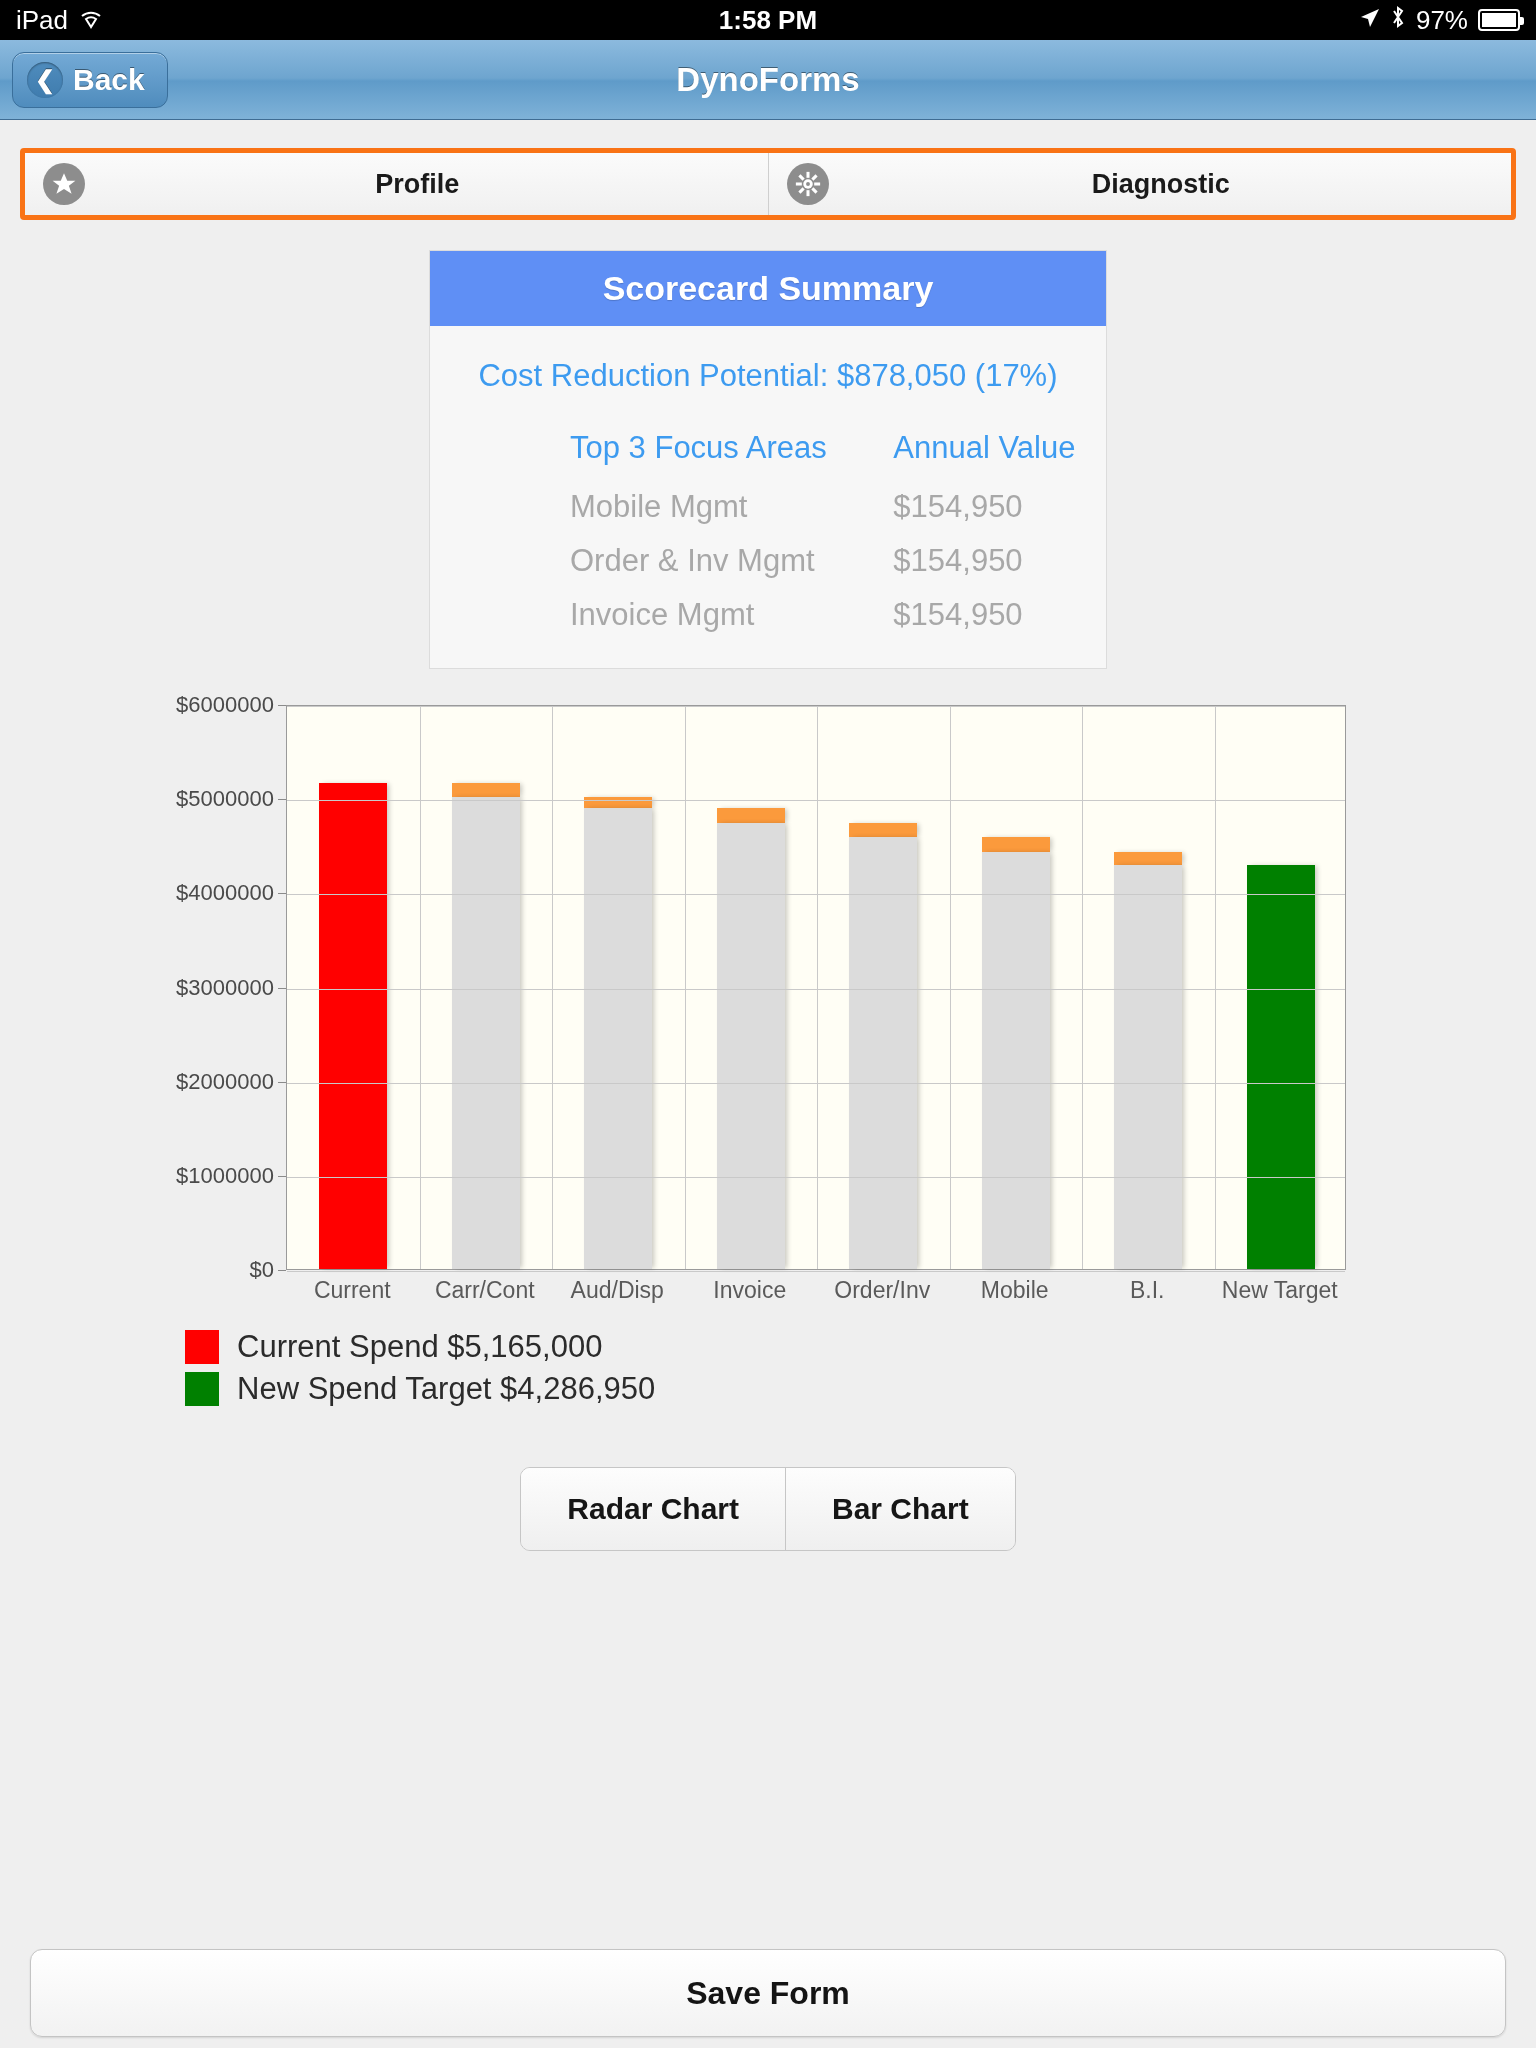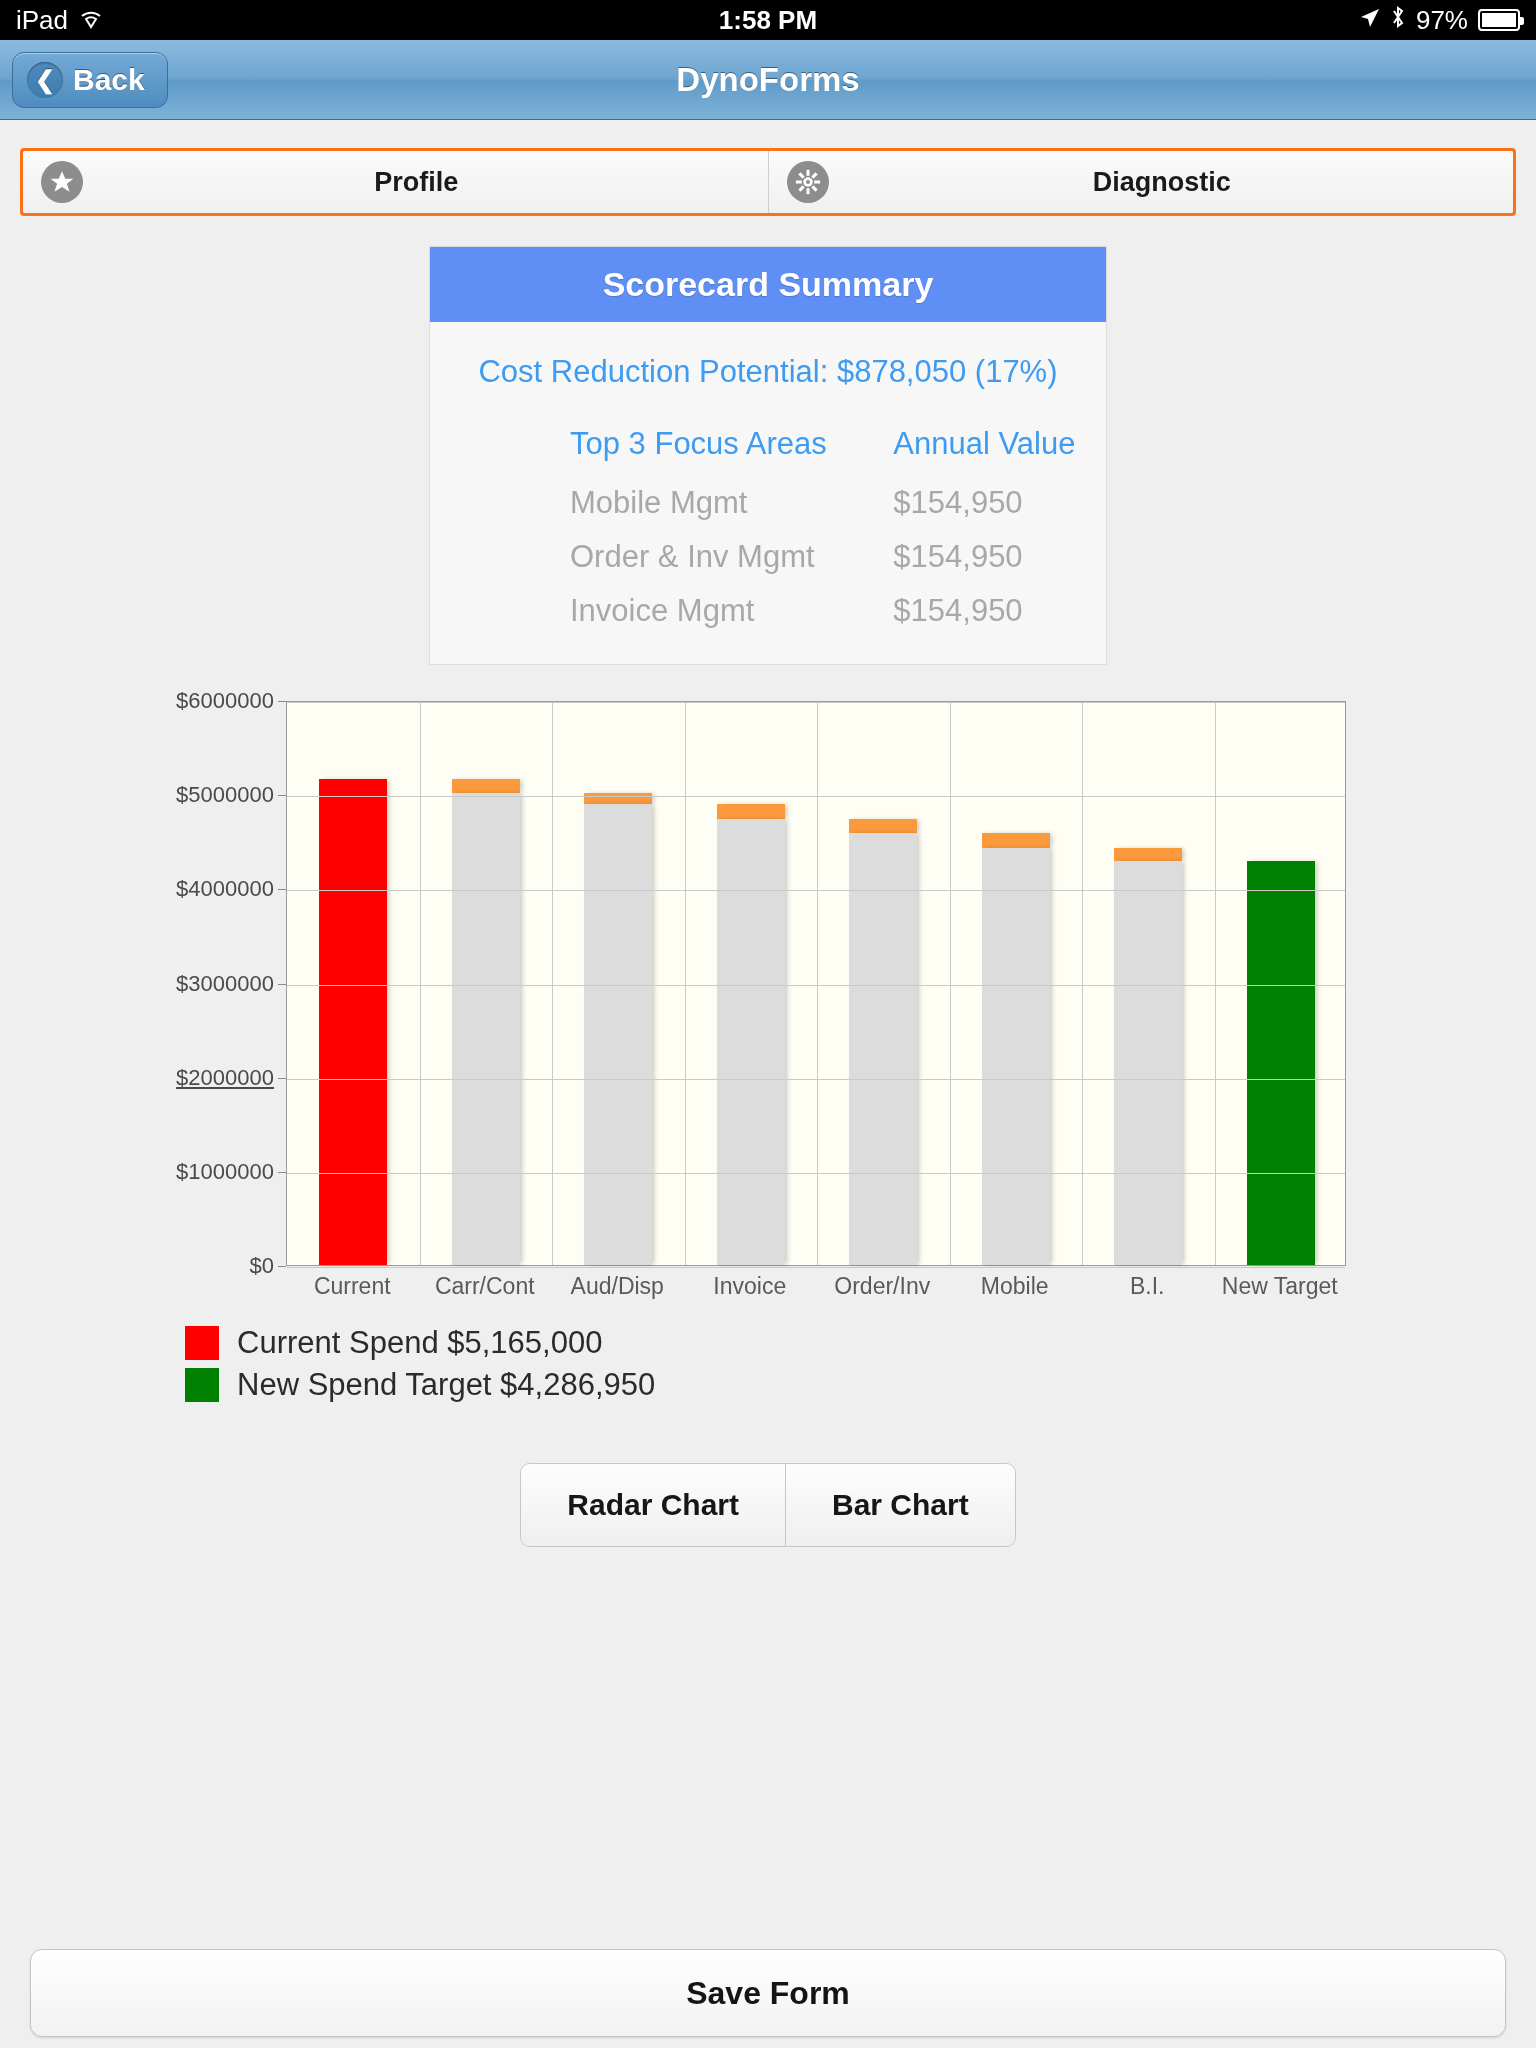--- a/index.html
+++ b/index.html
@@ -55,21 +55,21 @@
     width:36px;height:36px;border-radius:50%;
     background:linear-gradient(to bottom,#4f8cbd,#3f7cae);
     box-shadow:inset 0 1px 2px rgba(0,0,0,.4);
     display:flex;align-items:center;justify-content:center;
     font-size:24px;line-height:1;
   }
 
   
   .tabs{
     display:flex; margin:28px 20px 0 20px;
-    border:3px solid #f97316; border-radius:4px; overflow:hidden;
+    border:5px solid #f97316; border-radius:4px; overflow:hidden;
     background:#000000;
   }
   .tab{
     flex:1; height:62px; display:flex; align-items:center;
     padding:0 18px; position:relative;
     background:linear-gradient(to bottom,#fbfbfb,#f0f0f0);
     border-right:1px solid #cfcfcf;
     font-size:27px; font-weight:bold; color:#1a1a1a;
   }
   .tab:last-child{ border-right:none; }
@@ -318,21 +318,21 @@
       <div class="gv" style="left: 530px;"></div>
       <div class="gv" style="left: 662.5px;"></div>
       <div class="gv" style="left: 795px;"></div>
       <div class="gv" style="left: 927.5px;"></div>
     </div>
   <div>
       <div class="ylab" style="top: 565px;">$0</div>
       <div class="ytick" style="top: 565px; left: 278px;"></div>
       <div class="ylab" style="top: 470.833px;">$1000000</div>
       <div class="ytick" style="top: 470.833px; left: 278px;"></div>
-      <div class="ylab" style="top: 376.667px; text-decoration: underline;">$2000000</div>
+      <div class="ylab" style="top: 376.667px;">$2000000</div>
       <div class="ytick" style="top: 376.667px; left: 278px;"></div>
       <div class="ylab" style="top: 282.5px;">$3000000</div>
       <div class="ytick" style="top: 282.5px; left: 278px;"></div>
       <div class="ylab" style="top: 188.333px;">$4000000</div>
       <div class="ytick" style="top: 188.333px; left: 278px;"></div>
       <div class="ylab" style="top: 94.1667px;">$5000000</div>
       <div class="ytick" style="top: 94.1667px; left: 278px;"></div>
       <div class="ylab" style="top: 0px;">$6000000</div>
       <div class="ytick" style="top: 0px; left: 278px;"></div>
     </div>

